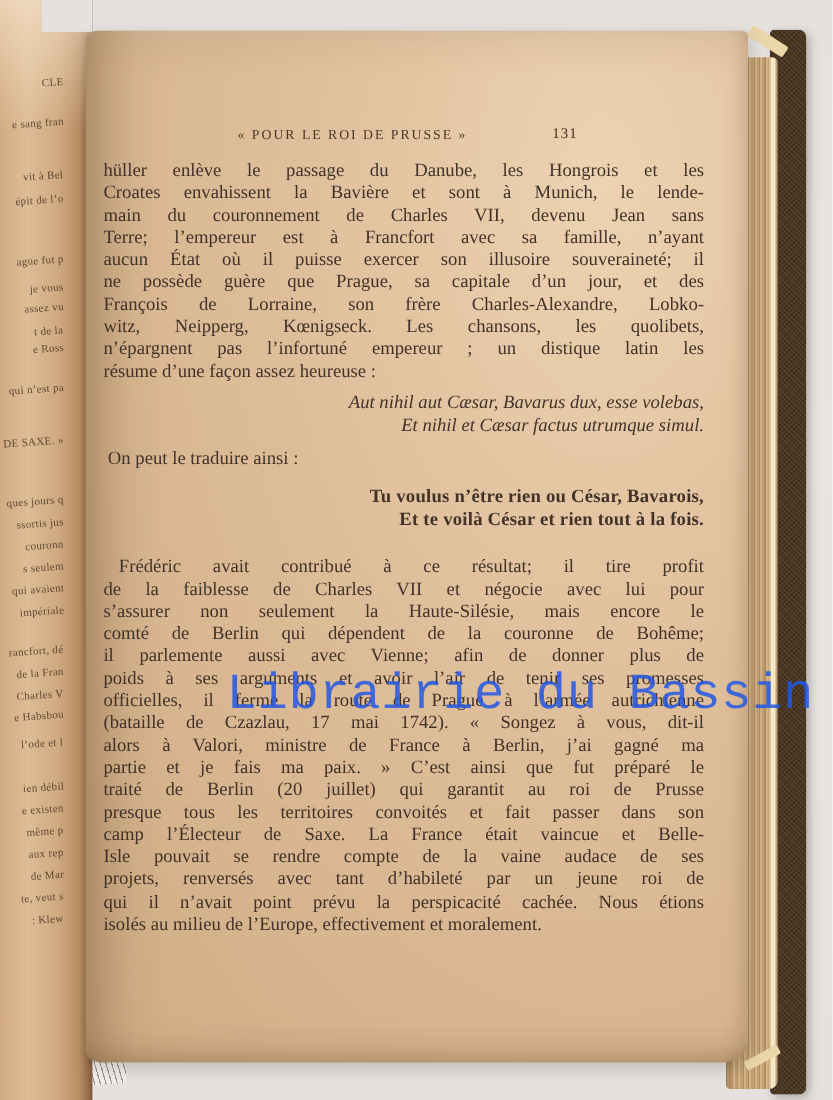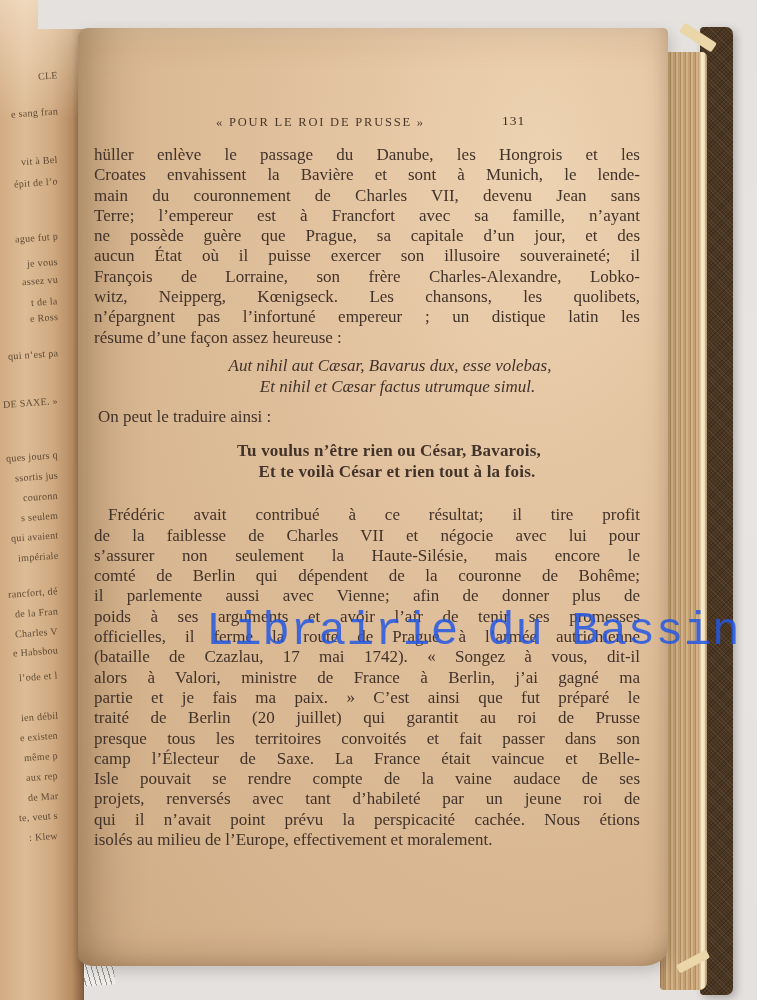--- a/index.html
+++ b/index.html
@@ -47,35 +47,35 @@
 
   
   .page{position:absolute;left:78px;top:28px;width:590px;height:938px;z-index:4;
     background:radial-gradient(ellipse at 78% 15%,#edd3b2 0%,#e2c29f 34%,var(--page) 62%,#cfac85 100%);
     border-radius:10px 5px 26px 16px / 9px 5px 18px 11px;
     box-shadow:
       inset 30px 0 55px -22px rgba(92,60,28,.48),
       inset -12px 0 26px -16px rgba(92,60,28,.34),
       inset 0 -16px 30px -18px rgba(92,60,28,.30),
       inset 0 14px 24px -16px rgba(255,244,225,.5),
-      2px 5px 14px rgba(0,0,0,.16);}
+      2px 5px 14px rgba(0,0,0,.16); padding-left: 12px;}
 
   
   .textblock{position:absolute;left:16px;top:84px;width:546px;color:var(--ink);
     font-size:17px;line-height:20.3px;}
   .header{position:relative;height:22px;}
   .title{position:absolute;left:122px;top:0;font-size:12.5px;letter-spacing:1.8px;color:#483828;}
   .pnum{position:absolute;left:408px;top:-1px;font-size:13.5px;letter-spacing:1px;color:#3e3020;}
   .para .line{text-align:justify;text-align-last:justify;}
   .para .line.last{text-align-last:left;}
   .para1{margin-top:11px;}
   .para2{margin-top:23px;}
   .para2 .line:first-child{text-indent:14px;}
   .em{}
-  .verse .line{text-align:center;}
+  .verse .line{text-align:right;}
   .verse.latin{margin-top:7px;font-style:italic;line-height:21px;}
   .verse.latin .line:nth-child(1){margin-left:46px;}
   .verse.latin .line:nth-child(2){margin-left:61px;}
   .intro{margin-top:10px;margin-left:4px;}
   .verse.french{margin-top:13px;font-weight:700;line-height:21px;letter-spacing:.2px;}
   .verse.french .line:nth-child(1){margin-left:44px;}
   .verse.french .line:nth-child(2){margin-left:60px;}
 
   
   .watermark{position:absolute;left:206px;top:606px;z-index:6;white-space:nowrap;
@@ -132,22 +132,22 @@
     <div class="textblock">
       <div class="header">
         <span class="title">« POUR LE ROI DE PRUSSE »</span>
         <span class="pnum">131</span>
       </div>
       <div class="para para1">
           <div class="line">hüller enlève le passage du Danube, les Hongrois et les</div>
           <div class="line">Croates envahissent la Bavière et sont à Munich, le lende-</div>
           <div class="line"><span>main du couronnement de Charles VII, devenu </span><span class="em">Jean sans</span></div>
           <div class="line"><span class="em">Terre</span><span>; l’empereur est à Francfort avec sa famille, n’ayant</span></div>
+          <div class="line">aucun État où il puisse exercer son illusoire souveraineté; il</div>
           <div class="line">ne possède guère que Prague, sa capitale d’un jour, et des</div>
-          <div class="line">aucun État où il puisse exercer son illusoire souveraineté; il</div>
           <div class="line">François de Lorraine, son frère Charles-Alexandre, Lobko-</div>
           <div class="line">witz, Neipperg, Kœnigseck. Les chansons, les quolibets,</div>
           <div class="line">n’épargnent pas l’infortuné empereur ; un distique latin les</div>
           <div class="line last">résume d’une façon assez heureuse :</div>
         </div>
       <div class="verse latin">
           <div class="line">Aut nihil aut Cæsar, Bavarus dux, esse volebas,</div>
           <div class="line last">Et nihil et Cæsar factus utrumque simul.</div>
         </div>
       <div class="intro">On peut le traduire ainsi :</div>

